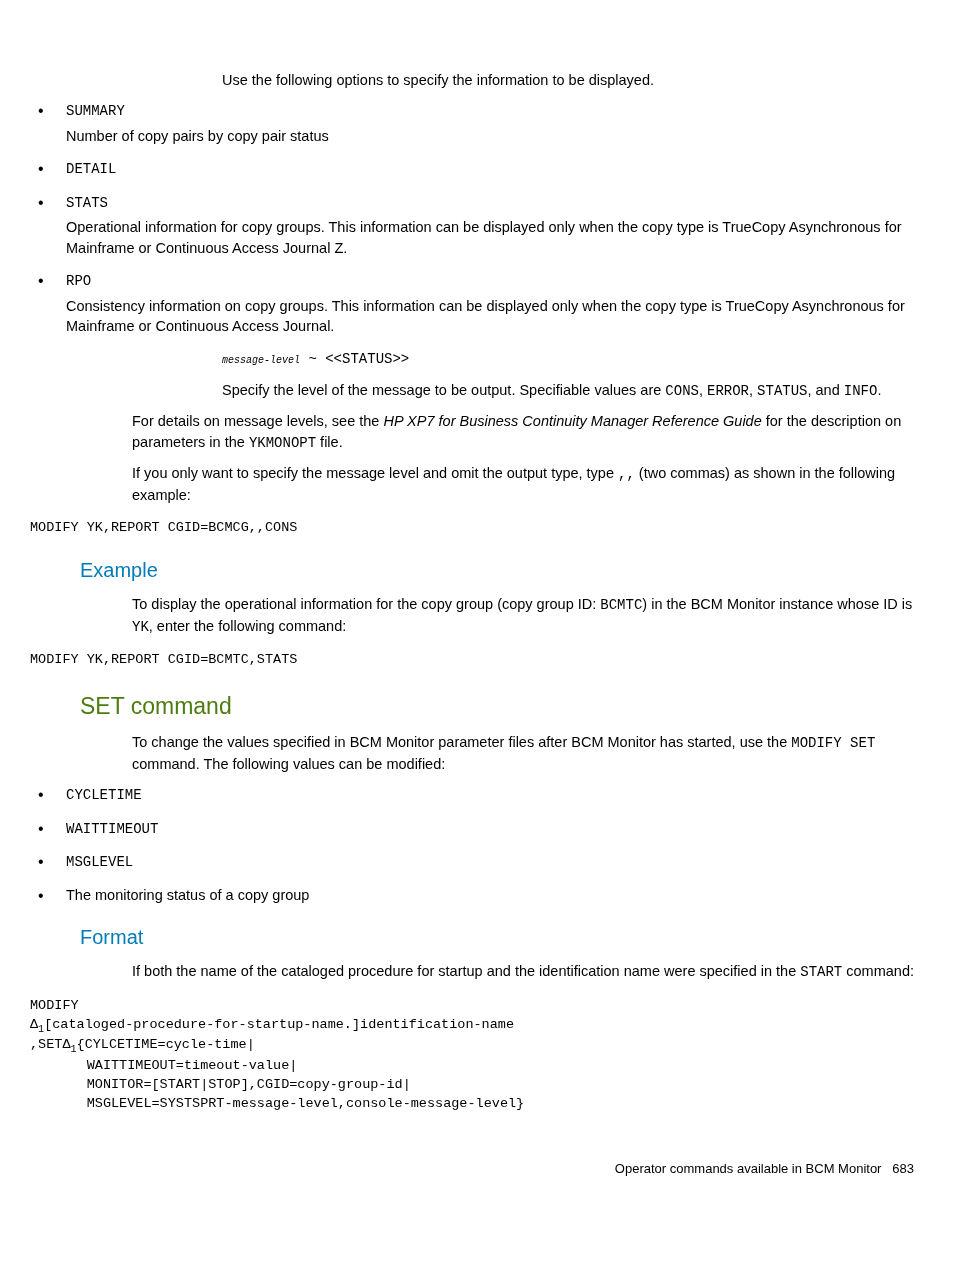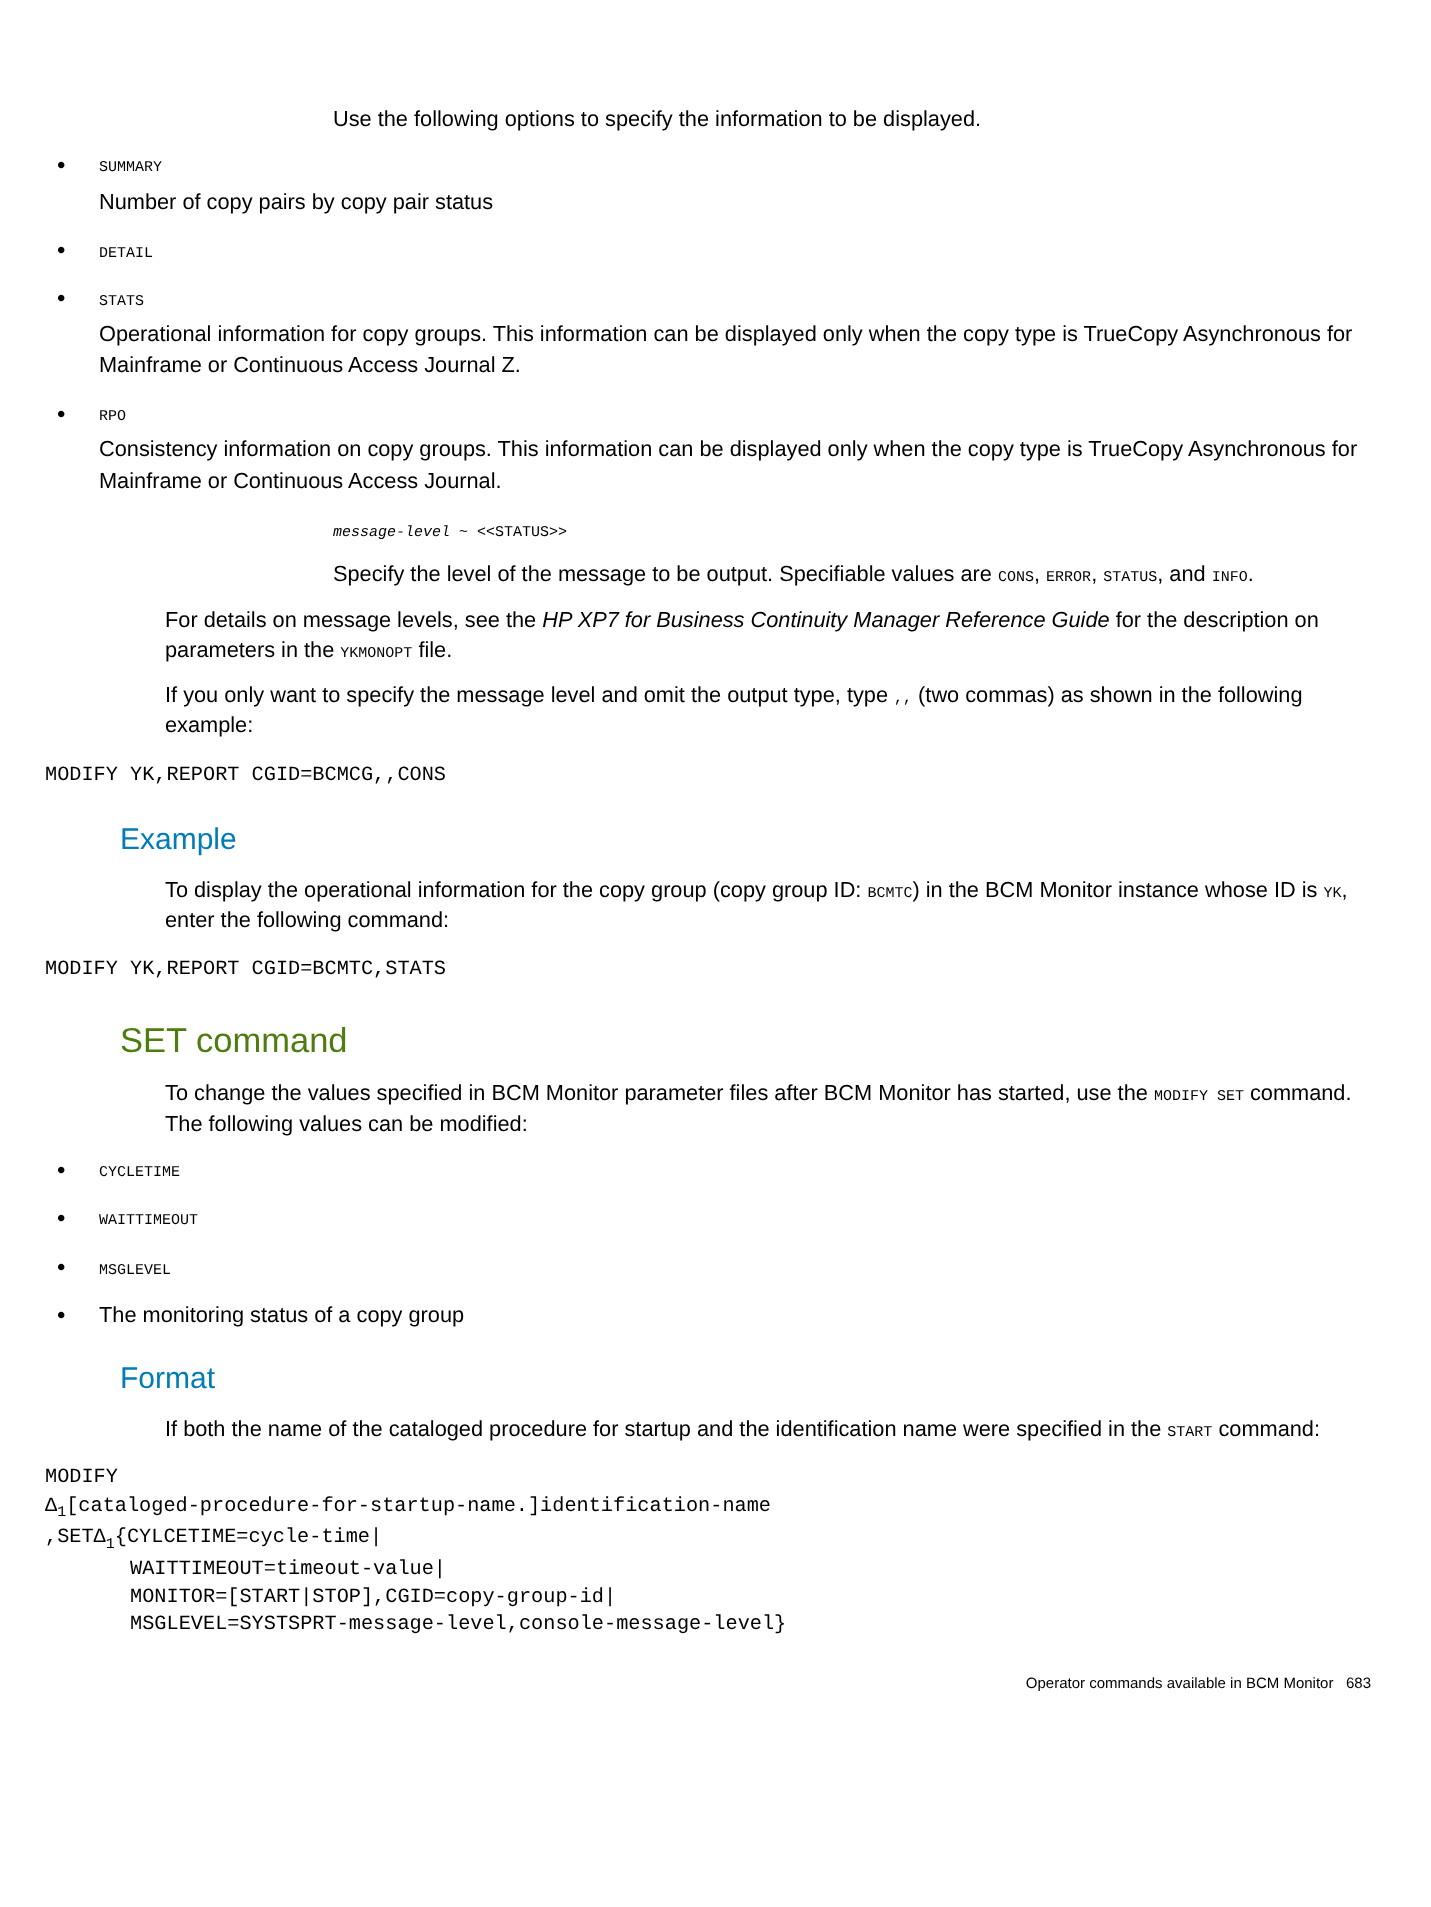--- a/index.html
+++ b/index.html
@@ -4,26 +4,26 @@
 <style>
   body {
     font-family: Arial, Helvetica, sans-serif;
     font-size: 14.5px;
     color: #000;
     margin: 0;
     padding: 60px 30px 30px 30px;
     width: 894px;
     line-height: 1.4;
   }
-  .indent-body { margin-left: 80px; }
+  .indent-body { margin-left: 102px; }
   .indent-list { margin-left: 155px; }
   .indent-list-text { margin-left: 192px; }
   code, .mono {
     font-family: "Courier New", monospace;
-    font-size: 10px;
+    font-size: 14px;
   }
   .mono-italic {
     font-family: "Courier New", monospace;
     font-style: italic;
     font-size: 10px;
   }
   .italic { font-style: italic; }
   ul.bullets {
     list-style: none;
     padding: 0;
@@ -61,22 +61,22 @@
   }
   p { margin: 10px 0; }
   .code-block {
     font-family: Liberation Mono, monospace;
     font-size: 13.5px;
     white-space: pre;
     margin: 14px 0;
   }
   .footer {
     text-align: right;
-    font-size: 10px;
-    margin-top: 22px;
+    font-size: 13px;
+    margin-top: 46px;
     padding-right: 10px;
   }
   .sub { vertical-align: sub; font-size: 10px; }
 </style>
 </head>
 <body>
 
 <p class="indent-list-text">Use the following options to specify the information to be displayed.</p>
 
 <ul class="bullets indent-list">

